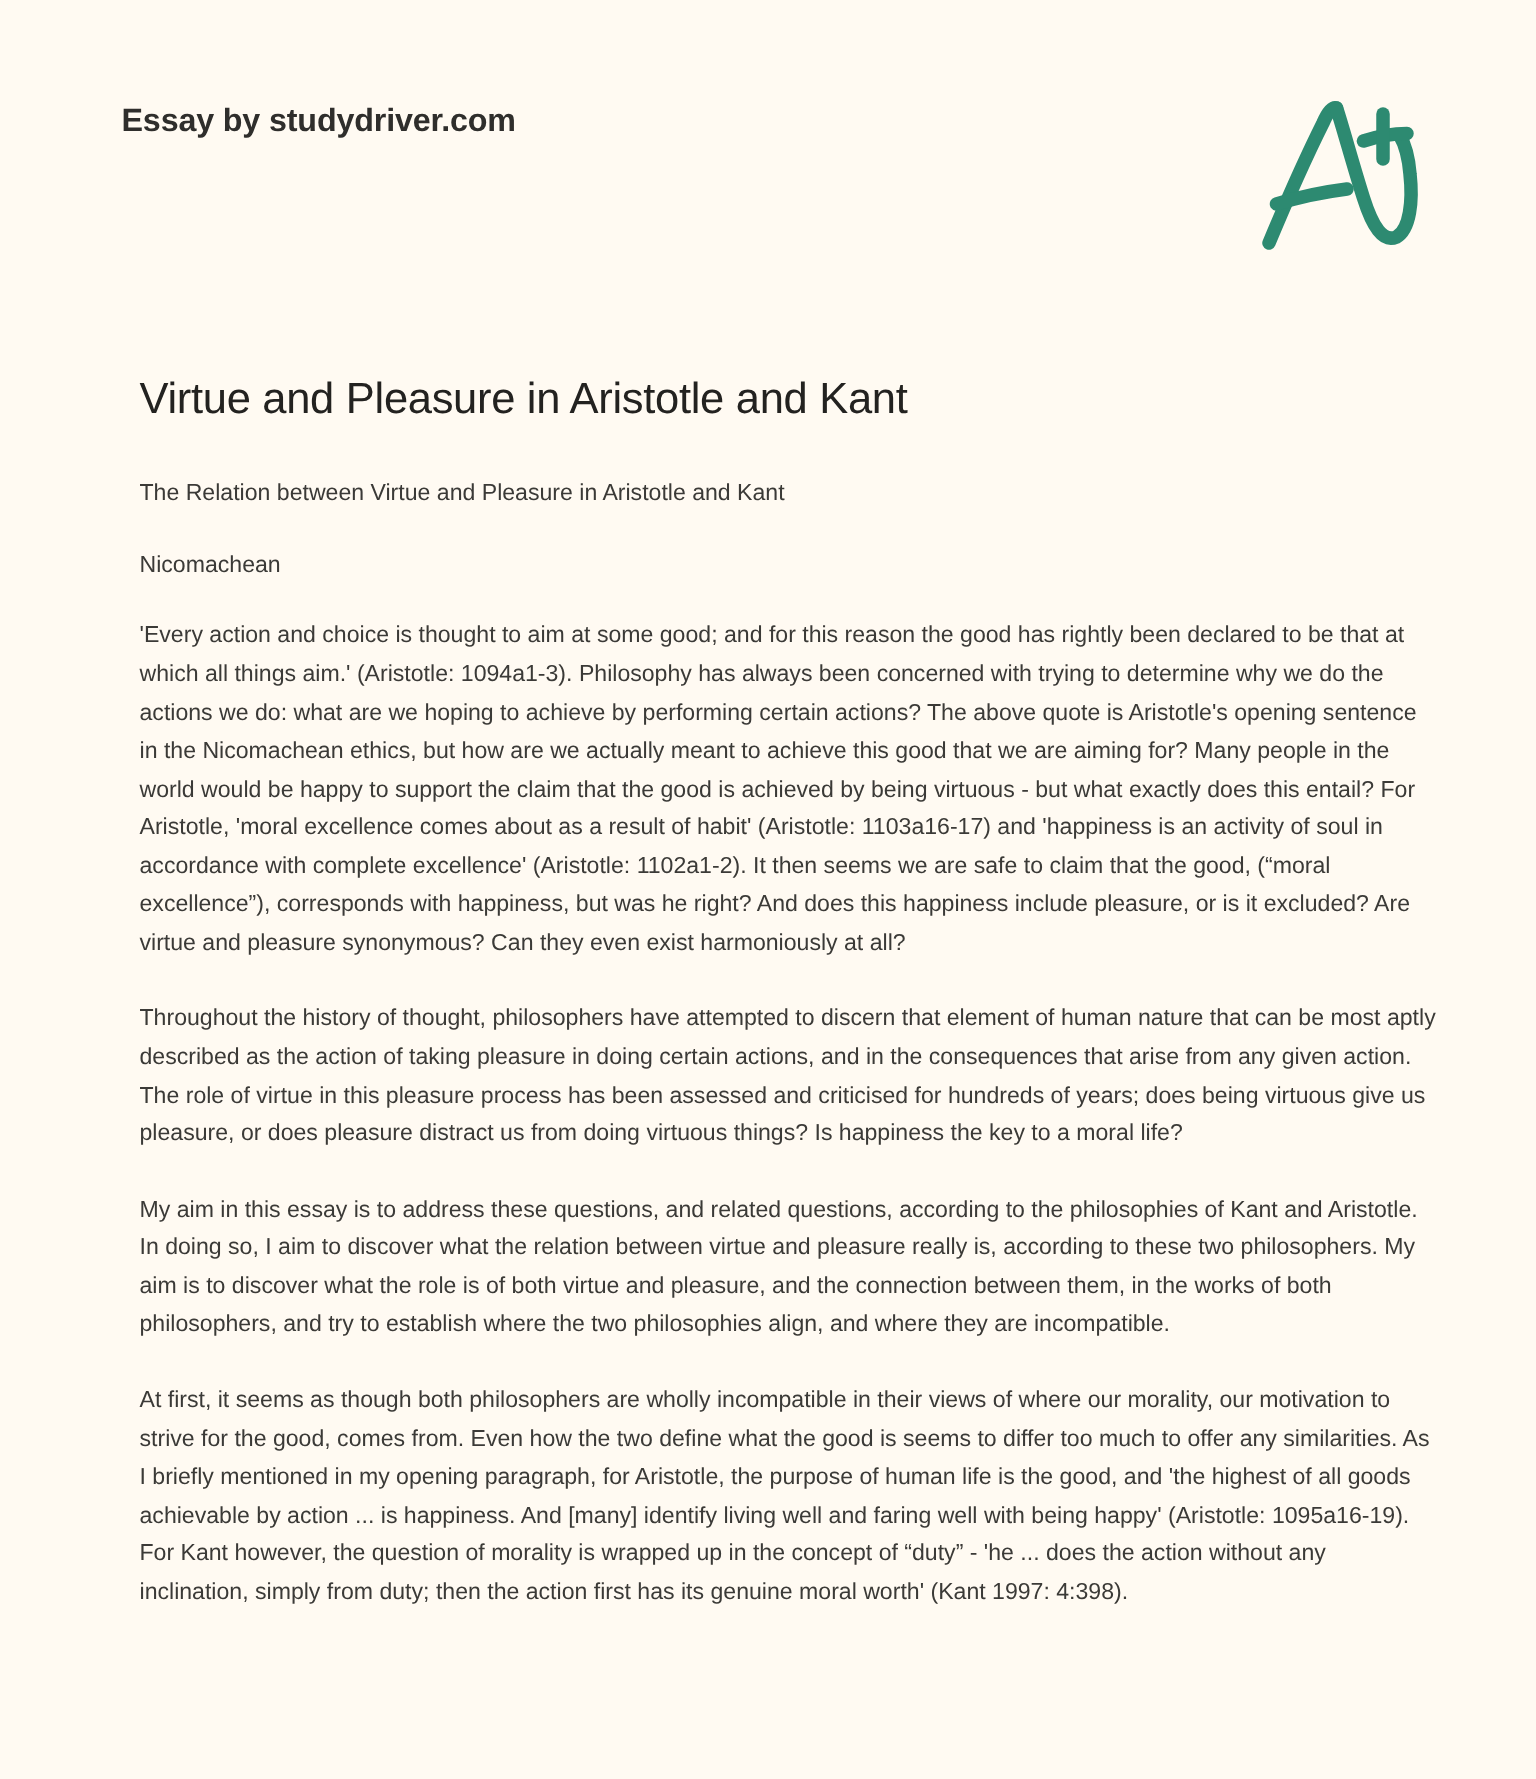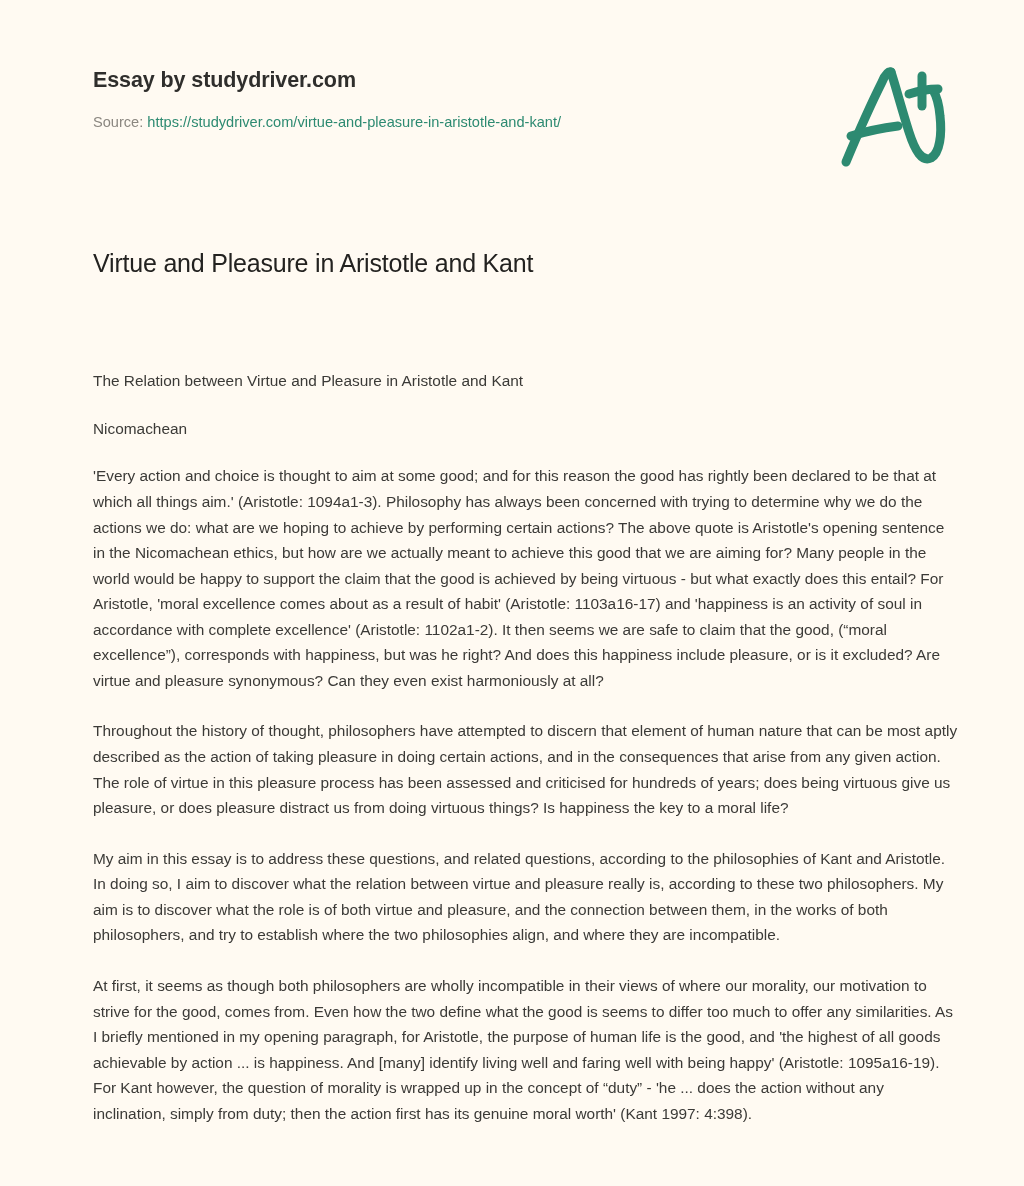--- a/index.html
+++ b/index.html
@@ -26,21 +26,21 @@
   .header {
     position: absolute;
     top: 0;
     left: 0;
     width: 1024px;
     height: 190px;
   }
 
   .brand-block {
     position: absolute;
-    left: 93px;
+    left: 81px;
     top: 68px;
     width: 620px;
   }
 
   .brand-title {
     font-size: 21.5px;
     font-weight: bold;
     color: #2f2e2c;
     letter-spacing: -0.1px;
     margin: 0;
@@ -79,30 +79,30 @@
 
   
   .doc {
     position: absolute;
     left: 93px;
     top: 248px;
     width: 866px;
   }
 
   .doc-title {
-    font-size: 25px;
+    font-size: 29px;
     font-weight: normal;
     color: #232220;
     margin: 0;
     line-height: 1.25;
     letter-spacing: -0.2px;
   }
 
   .body-copy {
-    margin-top: 89px;
+    margin-top: 32px;
   }
 
   .body-copy p {
     margin: 0 0 25px 0;
     font-size: 15.4px;
     line-height: 1.66;
     color: #3b3a37;
     text-align: left;
   }
 
@@ -117,24 +117,20 @@
 </head>
 <body>
 
 <div class="page">
 
   <div class="header">
 
     <div class="brand-block">
       <div class="brand-title">Essay by studydriver.com</div>
 
-      <div class="source-line">
-        <span class="source-label">Source:</span>
-        <a class="source-url" href="#">https://studydriver.com/virtue-and-pleasure-in-aristotle-and-kant/</a>
-      </div>
     </div>
 
     <div class="logo">
       <svg viewBox="0 0 120 108" xmlns="http://www.w3.org/2000/svg" aria-hidden="true">
         <g fill="none" stroke="#2d8a71" stroke-linecap="round" stroke-linejoin="round">
 
           <path d="M16 100 C 26 76, 40 44, 52 20 C 55 13, 58 9, 61 10" stroke-width="9"></path>
 
           <path d="M61 10 C 65 22, 72 48, 79 70 C 85 89, 92 100, 101 96 C 110 91, 112 72, 110 54 C 109 42, 106 33, 103 28" stroke-width="9"></path>
 

